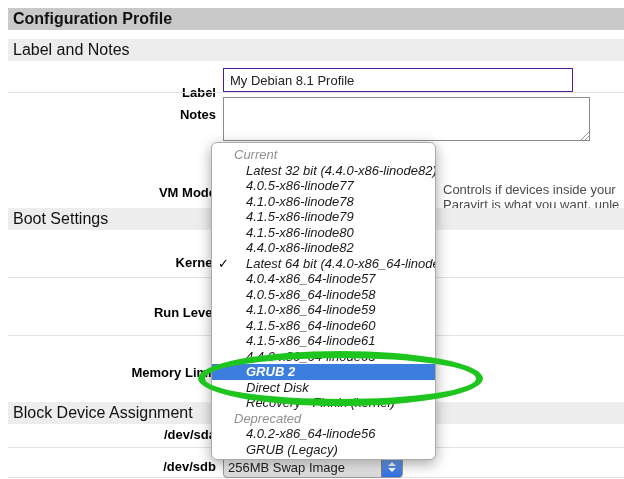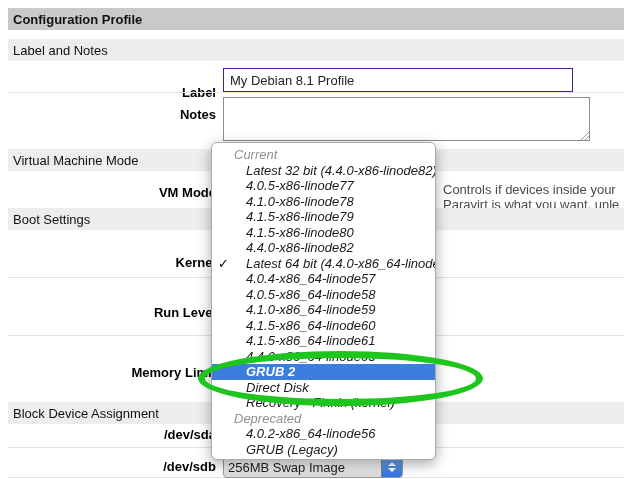--- a/index.html
+++ b/index.html
@@ -14,21 +14,21 @@
   }
   
   .bar {
     position: absolute;
     left: 8px;
     width: 616px;
     height: 22px;
     display: flex;
     align-items: center;
     padding-left: 5px;
-    font-size: 13px;
+    font-size: 16px;
     color: #111;
   }
   .bar.title { background: #c9c9c9; font-weight: bold; }
   .bar.section { background: #ededed; font-weight: normal; }
   #bar-title   { top: 8px; }
   #bar-labels  { top: 39px; }
   #bar-vm      { top: 149px; }
   #bar-boot    { top: 208px; }
   #bar-block   { top: 402px; }
   
@@ -202,23 +202,20 @@
 
   <div class="field-label" style="top:85px;text-align:right;">Label</div>
   <input class="text-input" type="text" value="My Debian 8.1 Profile" style="">
 
   <div class="divider" style="top:92px;"></div>
 
   <div class="field-label" style="top:107px;">Notes</div>
   <textarea class="notes-area" style=""></textarea>
   <div class="resize-grip"></div>
 
-  <div id="bar-vm" class="bar section">
-    <span>Virtual Machine Mode</span>
-  </div>
   <div class="field-label" style="top:185px;">VM Mode</div>
   <div class="help-text">
     <div>Controls if devices inside your</div>
     <div>Paravirt is what you want, unle</div>
   </div>
 
   <div id="bar-boot" class="bar section">
     <span>Boot Settings</span>
   </div>
   <div class="field-label" style="top:255px;">Kernel</div>

